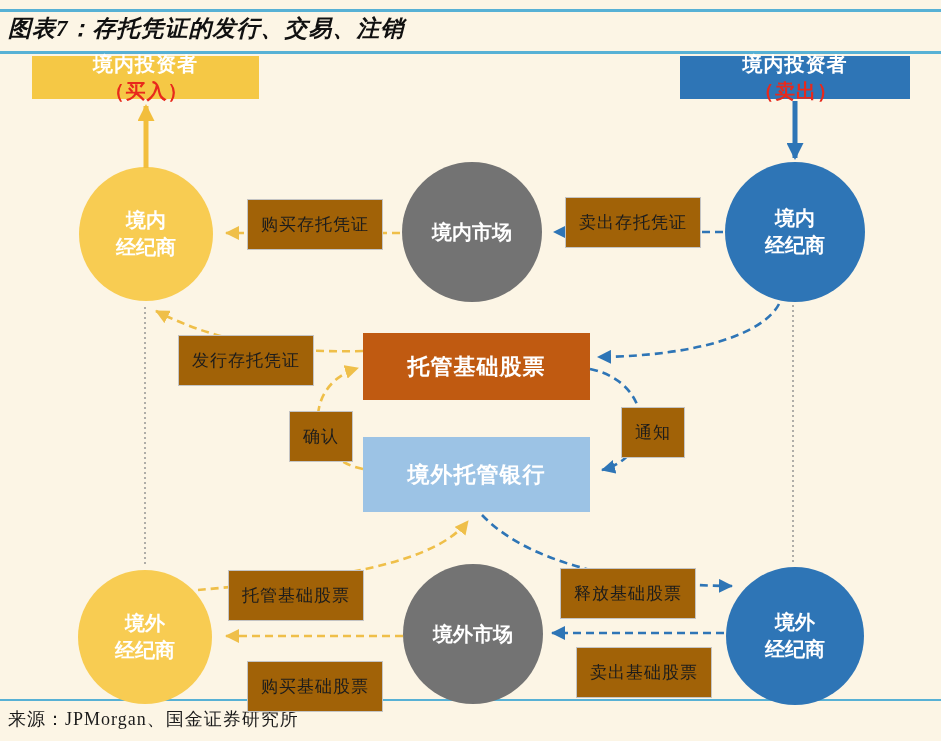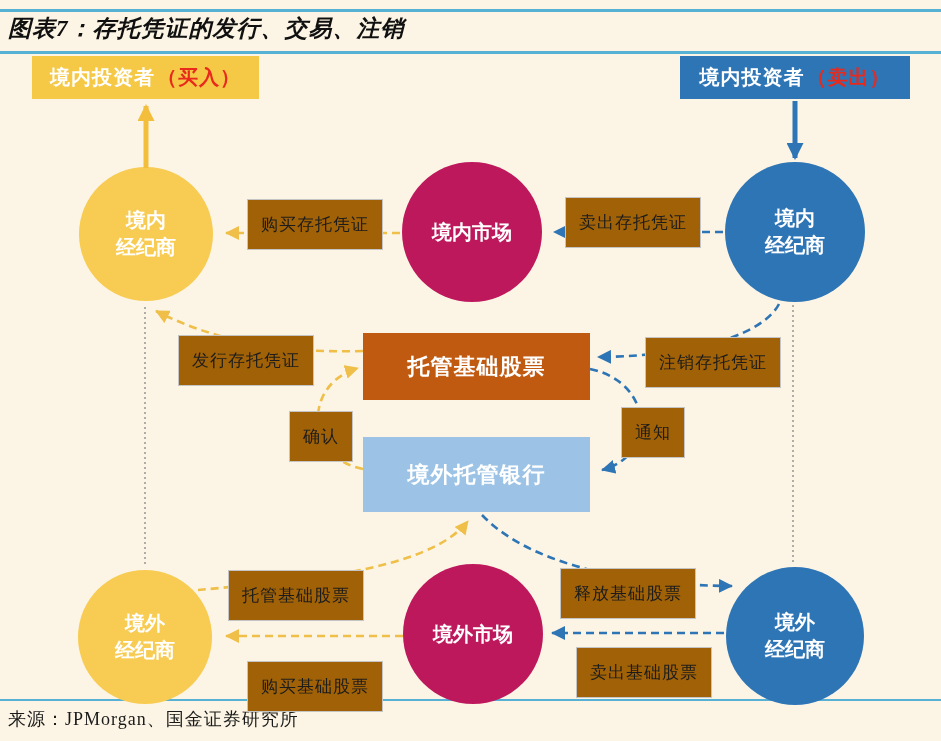--- a/index.html
+++ b/index.html
@@ -19,31 +19,31 @@
     font-family:"Liberation Serif","DejaVu Serif",serif;
     font-style:italic;font-weight:bold;
     font-size:23px;color:#101010;letter-spacing:1px;
   }
   .source{
     position:absolute;left:8px;top:707px;
     font-family:"Liberation Serif","DejaVu Serif",serif;
     font-size:18px;color:#1a1a1a;letter-spacing:1px;
   }
   .node{position:absolute;display:flex;align-items:center;justify-content:center;
-    color:#fff;font-weight:bold;text-align:center;z-index:1;}
+    color:#fff;font-weight:bold;text-align:center;z-index:1;flex-direction:column;}
   .rect{font-size:20px;}
   .circle{border-radius:50%;font-size:20px;}
   .circle .lbl{white-space:pre-line;line-height:1.35;}
   .investor{font-size:20px;letter-spacing:1px;}
   .investor .tag{color:#E8291C;margin-left:2px;}
   .inv-buy{left:32px;top:56px;width:227px;height:43px;background:#F5C845;}
   .inv-sell{left:680px;top:56px;width:230px;height:43px;background:#2E75B6;}
   .c-yellow{background:#F8CC52;}
   .c-blue{background:#2E75B6;}
-  .c-gray{background:#be185d;}
+  .c-gray{background:#737373;}
   .dom-broker-buy{left:79px;top:167px;width:134px;height:134px;}
   .dom-market{left:402px;top:162px;width:140px;height:140px;}
   .dom-broker-sell{left:725px;top:162px;width:140px;height:140px;}
   .ovs-broker-buy{left:78px;top:570px;width:134px;height:134px;}
   .ovs-market{left:403px;top:564px;width:140px;height:140px;}
   .ovs-broker-sell{left:726px;top:567px;width:138px;height:138px;}
   .depositary{left:363px;top:333px;width:227px;height:67px;background:#C05A11;font-size:22px;letter-spacing:1px;}
   .custodian{left:363px;top:437px;width:227px;height:75px;background:#9CC3E5;font-size:22px;letter-spacing:1px;}
   svg.arrows{position:absolute;left:0;top:0;z-index:2;}
   .elabel{
@@ -141,21 +141,20 @@
     <path d="M590,369 C654,382 657,456 602,470" stroke="#2E75B6" stroke-width="2.6" stroke-dasharray="8 5" fill="none" marker-end="url(#ah-b)"></path>
     <path d="M198,590 C295,581 428,572 468,521" stroke="#EFBF49" stroke-width="2.6" stroke-dasharray="8 5" fill="none" marker-end="url(#ah-y)"></path>
     <path d="M482,515 C525,560 615,585 732,586" stroke="#2E75B6" stroke-width="2.6" stroke-dasharray="8 5" fill="none" marker-end="url(#ah-b)"></path>
     <path d="M403,636 L226,636" stroke="#EFBF49" stroke-width="2.6" stroke-dasharray="8 5" fill="none" marker-end="url(#ah-y)"></path>
     <path d="M724,633 L552,633" stroke="#2E75B6" stroke-width="2.6" stroke-dasharray="8 5" fill="none" marker-end="url(#ah-b)"></path>
   </svg>
 
   <div class="elabel lb-buy-dr">购买存托凭证</div>
   <div class="elabel lb-sell-dr">卖出存托凭证</div>
   <div class="elabel lb-issue-dr">发行存托凭证</div>
-  <div class="elabel lb-cancel-dr">注销存托凭证</div>
   <div class="elabel lb-confirm">确认</div>
   <div class="elabel lb-notify">通知</div>
   <div class="elabel lb-custody">托管基础股票</div>
   <div class="elabel lb-release">释放基础股票</div>
   <div class="elabel lb-buyshares">购买基础股票</div>
   <div class="elabel lb-sellshares">卖出基础股票</div>
 
   <div class="rule r3"></div>
   <div class="source">来源：JPMorgan、国金证券研究所</div>
 </div>

